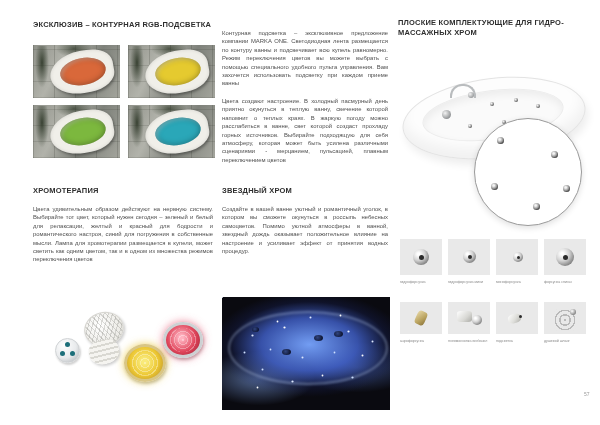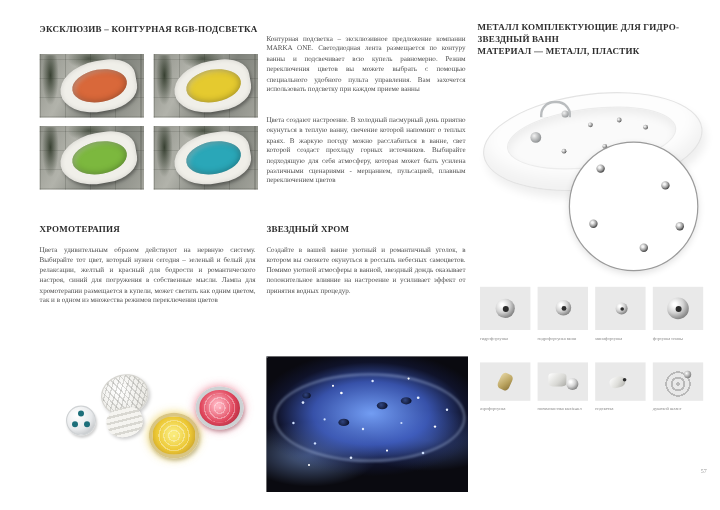--- a/index.html
+++ b/index.html
@@ -1,17 +1,17 @@
 <!DOCTYPE html>
 <html><head>
 <meta charset="utf-8">
 <style>
   html,body{margin:0;padding:0;background:#fff;}
   #page{position:relative;width:600px;height:425px;background:#ffffff;overflow:hidden;
-        font-family:Liberation Serif, serif;color:#4a4a4a;}
+        font-family:Liberation Sans, sans-serif;color:#4a4a4a;}
   .abs{position:absolute;}
   h1.sec{font-size:7.5px;font-weight:bold;color:#2e2e2e;letter-spacing:.2px;margin:0;}
   .body-text{font-size:5.9px;line-height:1.42;text-align:justify;color:#4f4f4f;}
   .title-line{font-size:7.5px;font-weight:bold;color:#2e2e2e;line-height:10px;letter-spacing:.2px;}
 
   
   .tub-tile{width:87px;height:53px;overflow:hidden;
     background:
       repeating-linear-gradient(90deg, rgba(55,58,50,.22) 0 1px, transparent 1px 21px),
       repeating-linear-gradient(0deg, rgba(55,58,50,.16) 0 1px, transparent 1px 16px),
@@ -145,23 +145,22 @@
   <div class="abs star-img" style="left:222px;top:297px;">
     <div class="star-rim"></div>
     <div class="sparkles"></div>
     <div class="star-jet" style="left:60px;top:52px;"></div>
     <div class="star-jet" style="left:92px;top:38px;"></div>
     <div class="star-jet" style="left:112px;top:34px;"></div>
     <div class="star-jet" style="left:30px;top:30px;width:7px;height:5px;"></div>
   </div>
 
   <div class="abs" style="left:398px;top:18px;width:195px;">
-    <div class="title-line">МЕТАЛЛ КОМПЛЕКТУЮЩИЕ ДЛЯ ГИДРО-</div>
-    <div class="title-line">ЗВЕЗДНЫЙ ВАНН</div>
-    <div class="title-line">МАТЕРИАЛ — МЕТАЛЛ, ПЛАСТИК</div>
+    <div class="title-line">ПЛОСКИЕ КОМПЛЕКТУЮЩИЕ ДЛЯ ГИДРО-</div>
+    <div class="title-line">МАССАЖНЫХ ХРОМ</div>
   </div>
 
   <div class="abs" style="left:398px;top:66px;width:195px;height:164px;">
     <div class="abs rim" style="left:4px;top:12px;width:182px;height:78px;border:1px solid #e3e3e3;transform:rotate(-7deg);
          box-shadow:inset 0 -10px 14px rgba(0,0,0,.05), 2px 6px 8px rgba(0,0,0,.07);"></div>
     <div class="abs rim" style="left:24px;top:24px;width:140px;height:48px;border:1px solid #ececec;background:#fafafa;transform:rotate(-7deg);
          box-shadow:inset 0 4px 8px rgba(0,0,0,.06);"></div>
 
     <div class="abs" style="left:52px;top:18px;width:22px;height:12px;border:2px solid #b9bcbe;border-bottom:none;border-radius:12px 12px 0 0;"></div>
     <div class="abs" style="left:70px;top:26px;width:6px;height:6px;border-radius:50%;background:radial-gradient(circle at 35% 35%, #f3f3f3, #8f9294 80%);"></div>

